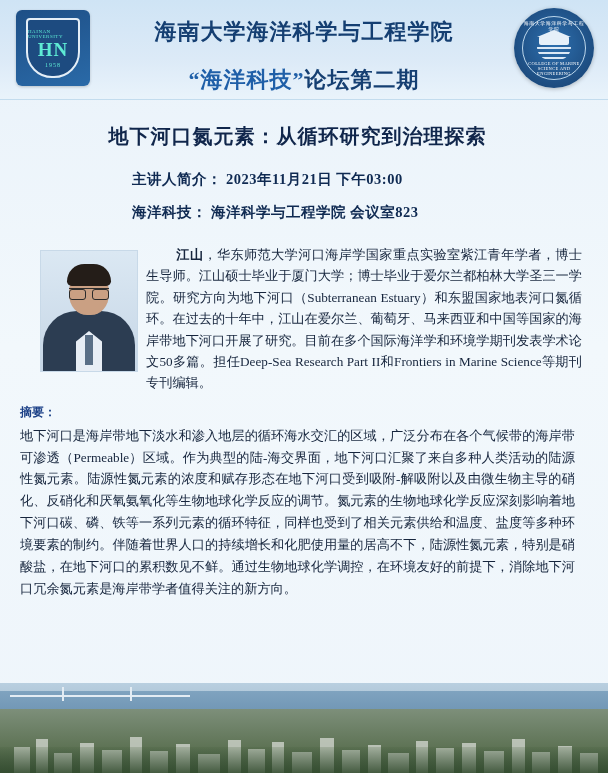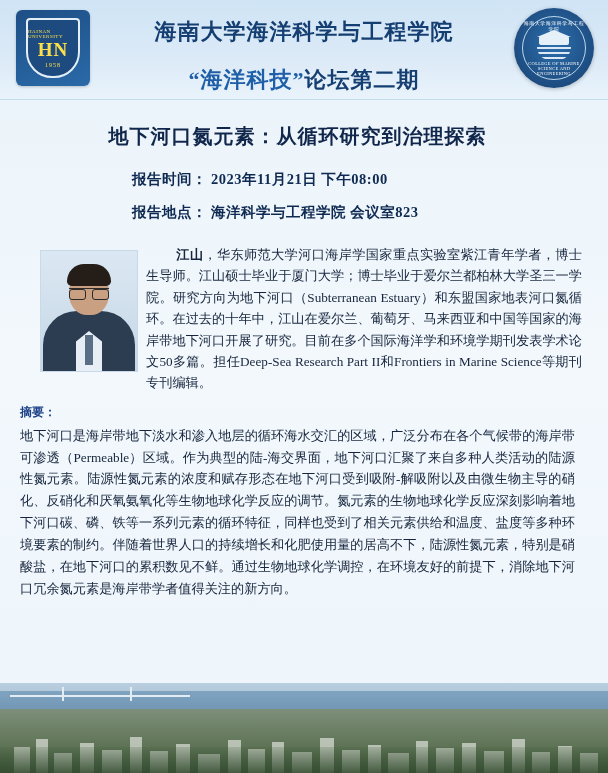--- a/index.html
+++ b/index.html
@@ -36,21 +36,21 @@
     background: linear-gradient(160deg, #1e4f86 0%, #2a6aa8 100%);
     display: flex; align-items: center; justify-content: center;
     box-shadow: 0 1px 3px rgba(0,0,0,0.2);
   }
   .logo-left .shield {
     width: 54px; height: 60px;
     background: #1d4b80;
     border: 2px solid #e4eef7;
     border-radius: 4px 4px 26px 26px;
     display: flex; flex-direction: column; align-items: center; justify-content: center;
-    color: #fde047;
+    color: #5eead4;
   }
   .logo-left .hn {
     font-family: "Liberation Serif", serif;
     font-size: 19px; font-weight: bold; letter-spacing: 1px;
     line-height: 1;
   }
   .logo-left .yr { font-size: 6px; margin-top: 3px; letter-spacing: 1px; }
   .logo-left .arc-top {
     font-size: 5px; letter-spacing: 0.5px; margin-bottom: 1px;
   }
@@ -292,24 +292,24 @@
         <div class="waves"></div>
         <div class="ring-text-b">COLLEGE OF MARINE SCIENCE AND ENGINEERING</div>
       </div>
     </div>
   </div>
 
   <div class="main-title">地下河口氮元素：从循环研究到治理探索</div>
 
   <div class="meta">
     <div class="meta-row">
-      <span class="meta-label">报告时间：</span><span class="meta-val">2023年11月21日 下午08:00</span>
+      <span class="meta-label">主讲人简介：</span><span class="meta-val">2023年11月21日 下午03:00</span>
     </div>
     <div class="meta-row">
-      <span class="meta-label">报告地点：</span><span class="meta-val">海洋科学与工程学院 会议室823</span>
+      <span class="meta-label">海洋科技：</span><span class="meta-val">海洋科学与工程学院 会议室823</span>
     </div>
   </div>
 
 
   <div class="speaker-wrap">
     <div class="photo">
       <div class="bg"></div>
       <div class="body"></div>
       <div class="shirt"></div>
       <div class="tie"></div>

